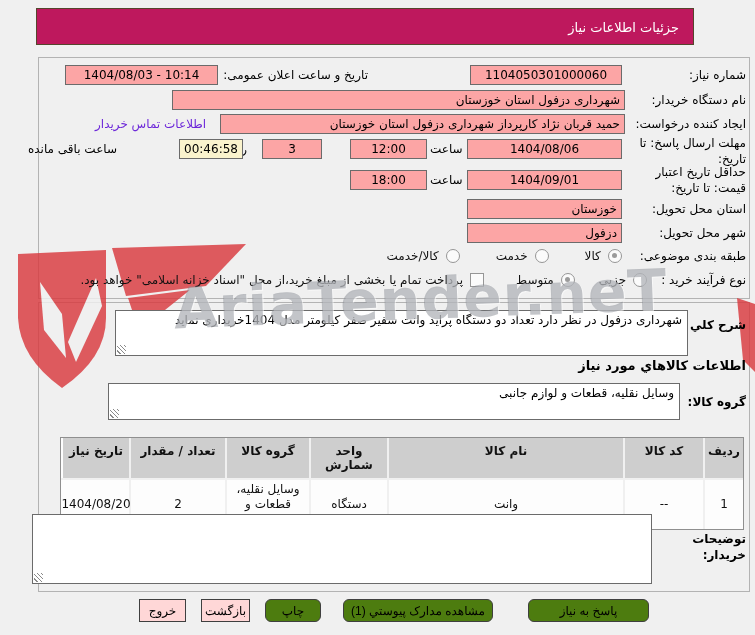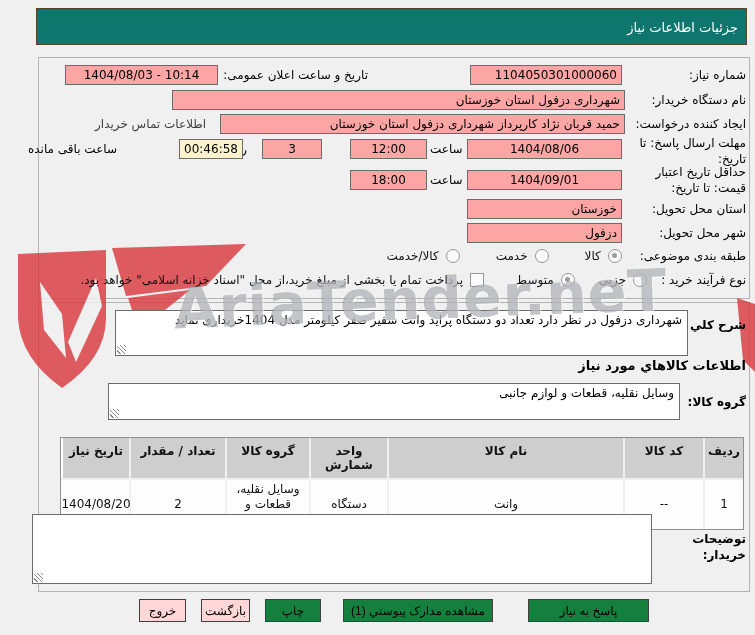--- a/index.html
+++ b/index.html
@@ -1,41 +1,41 @@
 <!DOCTYPE html>
 <html lang="fa" dir="rtl"><head>
 <meta charset="utf-8">
 <style>
   html,body{margin:0;padding:0;}
   body{width:755px;height:635px;overflow:hidden;background:#f0f0f0;
        font-family:"DejaVu Sans",sans-serif;font-size:12px;color:#111;}
   .page{position:relative;width:755px;height:635px;direction:rtl;}
 
   
-  .titlebar{position:absolute;left:36px;top:8px;width:711px;height:37px;
-    background:#0f766e;border:1px solid #55452c;color:#fff;font-size:13px;
-    line-height:37px;padding-right:8px;box-sizing:border-box;}
+  .titlebar{position:absolute;left:36px;top:8px;width:658px;height:37px;
+    background:#be185d;border:1px solid #55452c;color:#fff;font-size:13px;
+    line-height:37px;padding-right:14px;box-sizing:border-box;}
 
   
   .gbox{position:absolute;border:1px solid #b3b3b3;background:transparent;}
   .gbox1{left:38px;top:57px;width:710px;height:240px;}
   .gbox2{left:38px;top:302px;width:710px;height:288px;}
 
   .lbl{position:absolute;white-space:nowrap;color:#000;}
   .lbl.wrap{white-space:normal;width:118px;text-align:right;line-height:1.3;right:9px;}
   .b{font-weight:bold;}
 
   .inp{position:absolute;height:20px;border:1px solid #6b6b6b;background:#fca5a5;
     box-sizing:border-box;font-family:inherit;font-size:12px;color:#000;
     padding:0 4px;outline:none;}
   .c{text-align:center;direction:ltr;}
   .r{text-align:right;}
   .yellow{background:#faf3cd;}
 
-  .link{position:absolute;color:#404040;cursor:pointer;white-space:nowrap;}
+  .link{position:absolute;color:#6d28d9;cursor:pointer;white-space:nowrap;}
 
   .optrow{position:absolute;display:flex;align-items:center;}
   .radio{width:12px;height:12px;border:1px solid #969696;border-radius:50%;
     background:#fbfbfb;position:relative;flex:0 0 auto;}
   .radio.checked::after{content:"";position:absolute;left:3px;top:3px;width:5px;height:5px;
     border-radius:50%;background:#9b9b9b;}
   .chk{width:12px;height:12px;border:1px solid #969696;background:#fbfbfb;flex:0 0 auto;}
 
   .tarea{position:absolute;border:1px solid #6b6b6b;background:#fff;resize:none;
     overflow:hidden;font-family:inherit;font-size:12px;color:#000;padding:2px 5px;
@@ -53,21 +53,21 @@
   .thead{border-bottom:2px solid #f0f0f0;}
   .td{min-height:44px;display:flex;align-items:center;justify-content:center;
     text-align:center;padding:2px 3px;font-size:12px;box-sizing:border-box;line-height:1.25;}
   .td:not(:last-child){border-left:2px solid #f0f0f0;}
 
   
   .btn{position:absolute;top:599px;height:23px;border:1px solid #3f3f3f;
     font-family:Liberation Sans, sans-serif;font-size:12px;display:flex;align-items:center;
     justify-content:center;box-sizing:border-box;cursor:pointer;padding:0 4px;}
   .b-pink{background:#ffd7d7;}
-  .b-green{background:#15803d;}
+  .b-green{background:#4d7c0f;border-radius:6px;}
   .btn-exit{left:139px;width:47px;}
   .btn-back{left:201px;width:49px;}
   .btn-print{left:265px;width:56px;}
   .btn-docs{left:343px;width:150px;}
   .btn-reply{left:528px;width:121px;}
 
   
   .wm-text{position:absolute;left:88px;top:266px;width:665px;z-index:60;
     font-size:57px;font-weight:bold;letter-spacing:1px;direction:ltr;text-align:center;
     color:rgba(135,140,148,0.5);text-shadow:1px 1px 0 rgba(255,255,255,0.55);
@@ -89,21 +89,21 @@
     <path d="M30 42 L52 74 L56 118 L34 90 Z" fill="#f0f0f0"></path>
     <path d="M58 102 L86 38 L92 66 L66 122 Z" fill="#f0f0f0"></path>
     <path d="M102 8 L236 4 L196 46 L116 56 Z" fill="#d93a3f"></path>
     <path d="M118 58 L180 50 L150 74 L122 70 Z" fill="#d93a3f"></path>
   </svg>
   <svg class="wm-logo" style="left:733px;top:298px;width:22px;height:80px;opacity:0.82" viewBox="0 0 22 80">
     <path d="M4 0 L22 6 L22 74 L10 62 Z" fill="#d93a3f"></path>
   </svg>
 
   <div class="lbl" style="right:9px;top:68px">شماره نیاز:</div>
-  <input class="inp c" style="left: 470px; top: 65px; width: 152px; text-align: right;" readonly="" value="1104050301000060">
+  <input class="inp c" style="left: 470px; top: 65px; width: 152px;" readonly="" value="1104050301000060">
   <div class="lbl" style="right:387px;top:68px">تاریخ و ساعت اعلان عمومی:</div>
   <input class="inp c" style="left: 65px; top: 65px; width: 153px;" readonly="" value="1404/08/03 - 10:14">
 
   <div class="lbl" style="right:9px;top:93px">نام دستگاه خریدار:</div>
   <input class="inp r" style="left: 172px; top: 90px; width: 453px;" readonly="" value="شهرداری دزفول استان خوزستان">
 
   <div class="lbl" style="right:9px;top:117px">ایجاد کننده درخواست:</div>
   <input class="inp r" style="left: 220px; top: 114px; width: 405px;" readonly="" value="حمید قربان نژاد کارپرداز شهرداری دزفول استان خوزستان">
   <span class="link" style="left:95px;top:117px">اطلاعات تماس خریدار</span>
 

